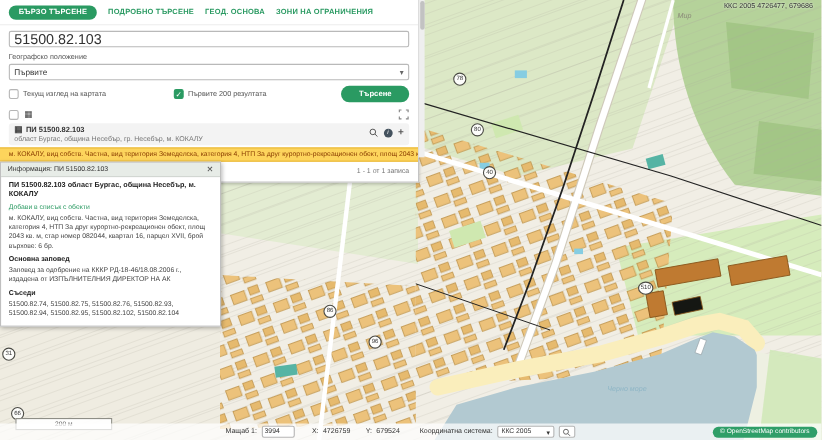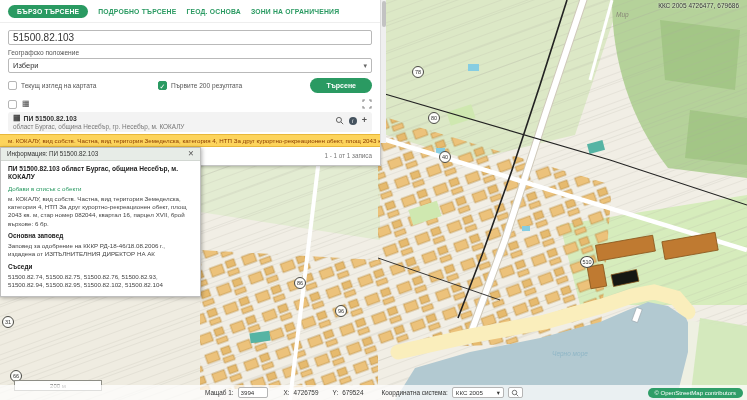--- a/index.html
+++ b/index.html
@@ -19,21 +19,21 @@
 
   
   .search-panel { position:absolute; left:0; top:0; width:381px; background:#fff; border-right:1px solid #c4c4c4;
                   border-bottom:1px solid #c4c4c4; box-shadow:0 1px 3px rgba(0,0,0,.25); }
   .panel-scrollbar { position:absolute; right:-6px; top:0; width:6px; height:143px; background:#efefef; border-left:1px solid #ddd; }
   .panel-scrollbar .thumb { width:4px; height:26px; margin:1px auto 0; background:#c2c2c2; border-radius:2px; }
   .tabs { display:flex; align-items:center; gap:10px; padding:5px 8px 4px; border-bottom:1px solid #eee; }
   .tab { font-size:6.8px; font-weight:bold; letter-spacing:.2px; color:#2a9a62; cursor:pointer; white-space:nowrap; }
   .tab.active { background:#2a9a62; color:#fff; padding:3px 9px; border-radius:9px; }
   .form { padding:4px 8px 3px; }
-  .query-input { width:100%; height:15px; border:1px solid #b9b9b9; border-radius:2px; font-size:10px; color:#333;
+  .query-input { width:100%; height:15px; border:1px solid #b9b9b9; border-radius:2px; font-size:13px; color:#333;
                  padding:0 4px; font-family:"Liberation Sans",sans-serif; }
   .geo-label { font-size:6.6px; color:#555; margin:4px 0 2px; }
   .geo-select { height:15px; border:1px solid #b9b9b9; border-radius:2px; display:flex; align-items:center;
                 justify-content:space-between; padding:0 4px; font-size:7.5px; color:#333; cursor:pointer; }
   .geo-select .caret { color:#666; font-size:7px; }
   .options-row { display:flex; align-items:center; margin-top:5px; }
   .chk { width:9px; height:9px; border:1px solid #b5b5b5; border-radius:2px; background:#fff; flex:0 0 auto; }
   .chk.checked { background:#2a9a62; border-color:#2a9a62; color:#fff; font-size:7px; line-height:9px; text-align:center; }
   .chk-label { font-size:6.6px; color:#555; margin-left:4px; }
   .opt-left { display:flex; align-items:center; width:150px; }
@@ -177,21 +177,21 @@
       <div class="tab active">БЪРЗО ТЪРСЕНЕ</div>
       <div class="tab">ПОДРОБНО ТЪРСЕНЕ</div>
       <div class="tab">ГЕОД. ОСНОВА</div>
       <div class="tab">ЗОНИ НА ОГРАНИЧЕНИЯ</div>
     </div>
 
     <div class="form">
       <input class="query-input" type="text" value="51500.82.103" style="">
       <div class="geo-label">Географско положение</div>
       <div class="geo-select">
-        <span>Избери</span>
+        <span>Първите</span>
         <span class="caret">▾</span>
       </div>
       <div class="options-row">
         <div class="opt-left">
           <div class="chk"></div>
           <span class="chk-label">Текущ изглед на картата</span>
         </div>
         <div class="opt-mid">
           <div class="chk checked">✓</div>
           <span class="chk-label">Първите 200 резултата</span>

